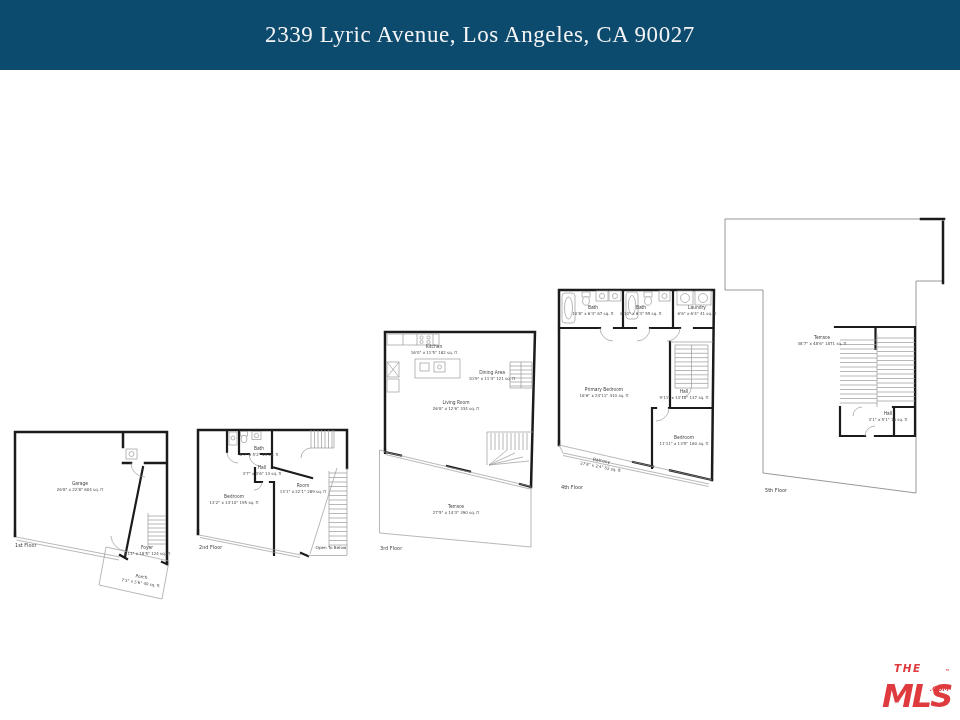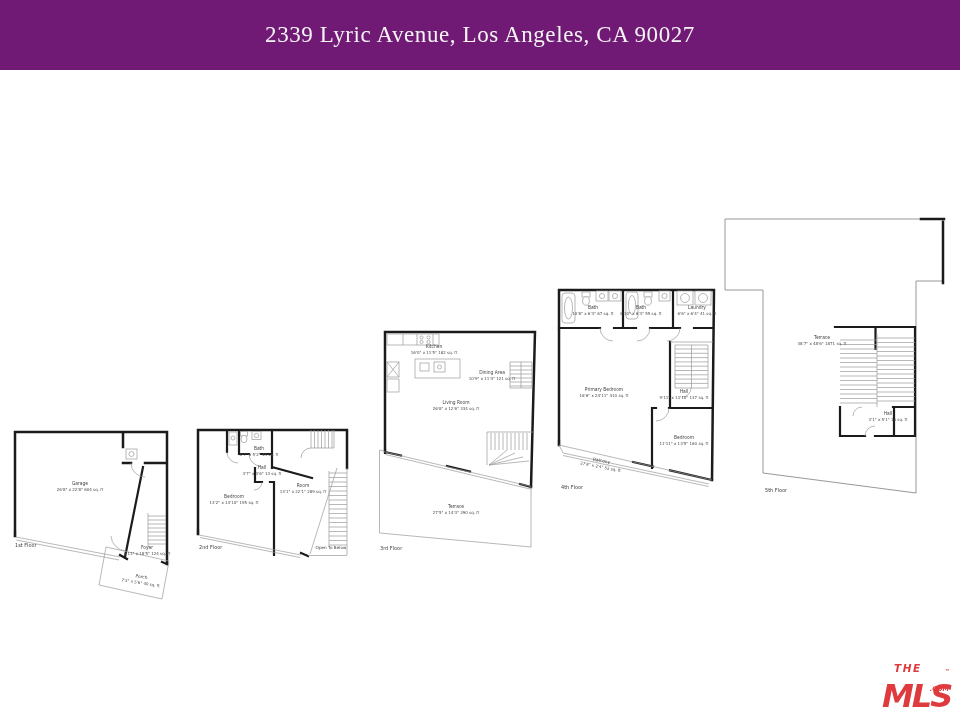--- a/index.html
+++ b/index.html
@@ -1,19 +1,19 @@
 <!DOCTYPE html>
 <html><head>
 <meta charset="utf-8">
 <style>
   html,body{margin:0;padding:0;background:#fff;}
   .sheet{position:relative;width:960px;height:720px;background:#ffffff;overflow:hidden;
          font-family:"DejaVu Sans",sans-serif;}
   
-  .header-bar{position:absolute;left:0;top:0;width:960px;height:70px;background:#701a75;
+  .header-bar{position:absolute;left:0;top:0;width:960px;height:70px;background:#0c4a6e;
               display:flex;align-items:center;justify-content:center;}
   .page-title{color:#f4f4f4;font-family:"Liberation Serif","DejaVu Serif",serif;
               font-size:23px;font-weight:400;letter-spacing:.6px;}
   
   .plan{position:absolute;overflow:visible;}
   .wall{stroke:#1b1b1b;stroke-width:2.5;fill:none;stroke-linecap:square;}
   .wallthin{stroke:#1b1b1b;stroke-width:2.2;fill:none;stroke-linecap:square;}
   .thin{stroke:#9a9a9a;stroke-width:.7;fill:none;}
   .outline{stroke:#8c8c8c;stroke-width:.9;fill:none;}
   .fix{stroke:#9a9a9a;stroke-width:.7;fill:#ffffff;}

